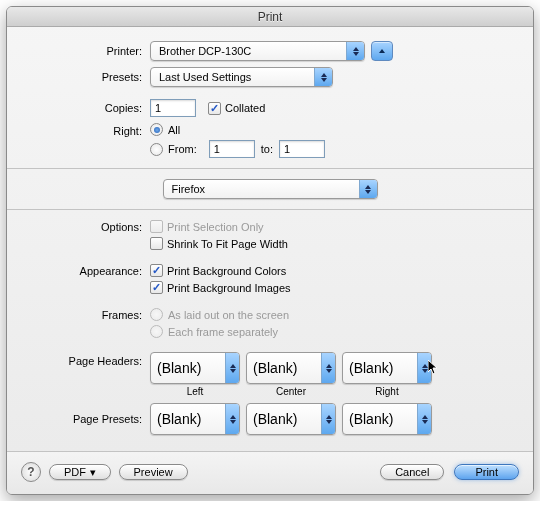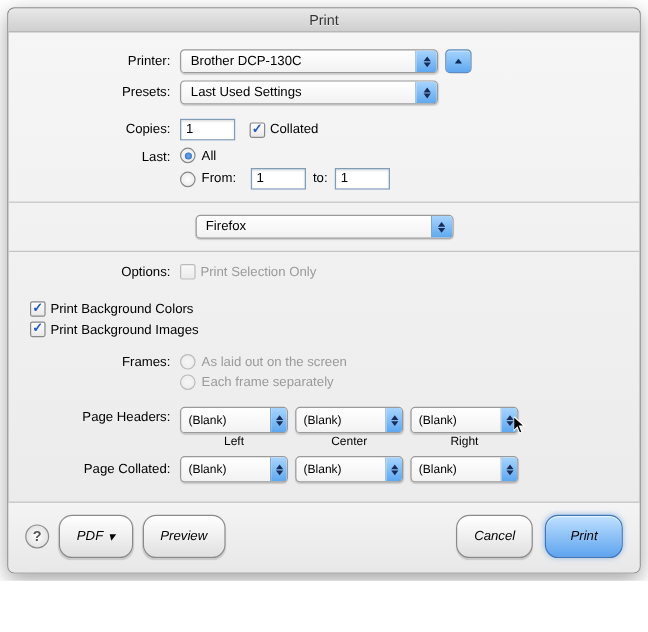--- a/index.html
+++ b/index.html
@@ -131,49 +131,48 @@
     width: 6px; height: 6px;
     background: radial-gradient(#6ea8e8, #2762b9);
     border-radius: 50%;
   }
   .radio.disabled, .checkbox.disabled { opacity: 0.5; }
   .hr {
     border-top: 1px solid #c3c3c3;
     margin: 10px -18px 10px -18px;
   }
   .small-select {
-    height: 22px;
-    font-size: 10px;
+    height: 32px;
+    font-size: 14px;
     padding: 0 18px 0 6px;
   }
   .small-select .cap { width: 14px; }
   .sub-label {
     font-size: 10px;
     text-align: center;
     margin-top: 2px;
   }
   .footer {
     display: flex;
     align-items: center;
     padding: 10px 14px 12px 14px;
     border-top: 1px solid #c3c3c3;
     background: linear-gradient(#f4f4f4, #e8e8e8);
   }
   .pill-btn {
-    height: 36px;
+    height: 16px;
     padding: 0 14px;
     border: 1px solid #8a8a8a;
     border-radius: 11px;
     background: linear-gradient(#ffffff, #e0e0e0);
     box-shadow: inset 0 1px 0 #fff, 0 1px 1px rgba(0,0,0,0.15);
     font-size: 11px;
     display: inline-flex;
     align-items: center;
     cursor: default;
-    font-style: italic;
   }
   .pill-btn.primary {
     background: linear-gradient(#bfe0ff, #5ea4ee);
     border-color: #3d76bd;
     color: #000;
     box-shadow: inset 0 1px 0 rgba(255,255,255,0.6), 0 0 4px rgba(70,140,220,0.5);
   }
   .help-btn {
     width: 20px; height: 20px;
     border: 1px solid #8a8a8a;
@@ -211,41 +210,41 @@
             <div class="arrow-down"></div>
           </div>
       </div>
       <div class="disclosure">
         <div class="arrow-up" style="border-bottom-color:#0b2a55"></div>
       </div>
     </div>
 
     <div class="row">
       <div class="label">Presets:</div>
-      <div class="select" style="width:215px">
+      <div class="select" style="width:183px">
         <span>Last Used Settings</span>
         <div class="cap">
             <div class="arrow-up"></div>
             <div class="arrow-down"></div>
           </div>
       </div>
     </div>
 
     <div style="height:6px"></div>
 
     <div class="row">
       <div class="label">Copies:</div>
       <input class="input" style="width: 46px;" value="1">
       <span style="width:12px"></span>
       <span class="checkbox checked"></span>
       <span>Collated</span>
     </div>
 
     <div class="row" style="align-items:flex-start">
-      <div class="label" style="padding-top:2px">Last:</div>
+      <div class="label" style="padding-top:2px">Right:</div>
       <div>
         <div style="display:flex;align-items:center;margin-bottom:4px">
           <span class="radio selected"></span>
           <span>All</span>
         </div>
         <div style="display:flex;align-items:center">
           <span class="radio"></span>
           <span style="margin-right:12px">From:</span>
           <input class="input" style="width: 46px;" value="1">
           <span style="margin:0 6px">to:</span>
@@ -268,26 +267,31 @@
 
     <div class="hr"></div>
 
     <div class="row" style="align-items:flex-start">
       <div class="label" style="padding-top:1px">Options:</div>
       <div>
         <div style="display:flex;align-items:center;margin-bottom:4px">
           <span class="checkbox disabled"></span>
           <span class="disabled-text">Print Selection Only</span>
         </div>
+        <div style="display:flex;align-items:center">
+          <span class="checkbox"></span>
+          <span>Shrink To Fit Page Width</span>
+        </div>
       </div>
     </div>
 
     <div style="height:8px"></div>
 
     <div class="row" style="align-items:flex-start">
+      <div class="label" style="padding-top:1px">Appearance:</div>
       <div>
         <div style="display:flex;align-items:center;margin-bottom:4px">
           <span class="checkbox checked"></span>
           <span>Print Background Colors</span>
         </div>
         <div style="display:flex;align-items:flex-end">
           <span class="checkbox checked"></span>
           <span>Print Background Images</span>
         </div>
       </div>
@@ -344,21 +348,21 @@
           </div>
           <div class="sub-label">Right</div>
           <svg class="cursor" style="right:-8px; top:8px" viewBox="0 0 12 16">
             <path d="M0 0 L0 12 L3 9 L5 14 L7 13 L5 8 L9 8 Z" fill="#000" stroke="#fff" stroke-width="1"></path>
           </svg>
         </div>
       </div>
     </div>
 
     <div class="row" style="align-items:center">
-      <div class="label">Page Collated:</div>
+      <div class="label">Page Presets:</div>
       <div style="display:flex">
         <div class="select small-select" style="width:90px; margin-right:6px">
           <span>(Blank)</span>
           <div class="cap">
               <div class="arrow-up"></div>
               <div class="arrow-down"></div>
             </div>
         </div>
         <div class="select small-select" style="width:90px; margin-right:6px">
           <span>(Blank)</span>

